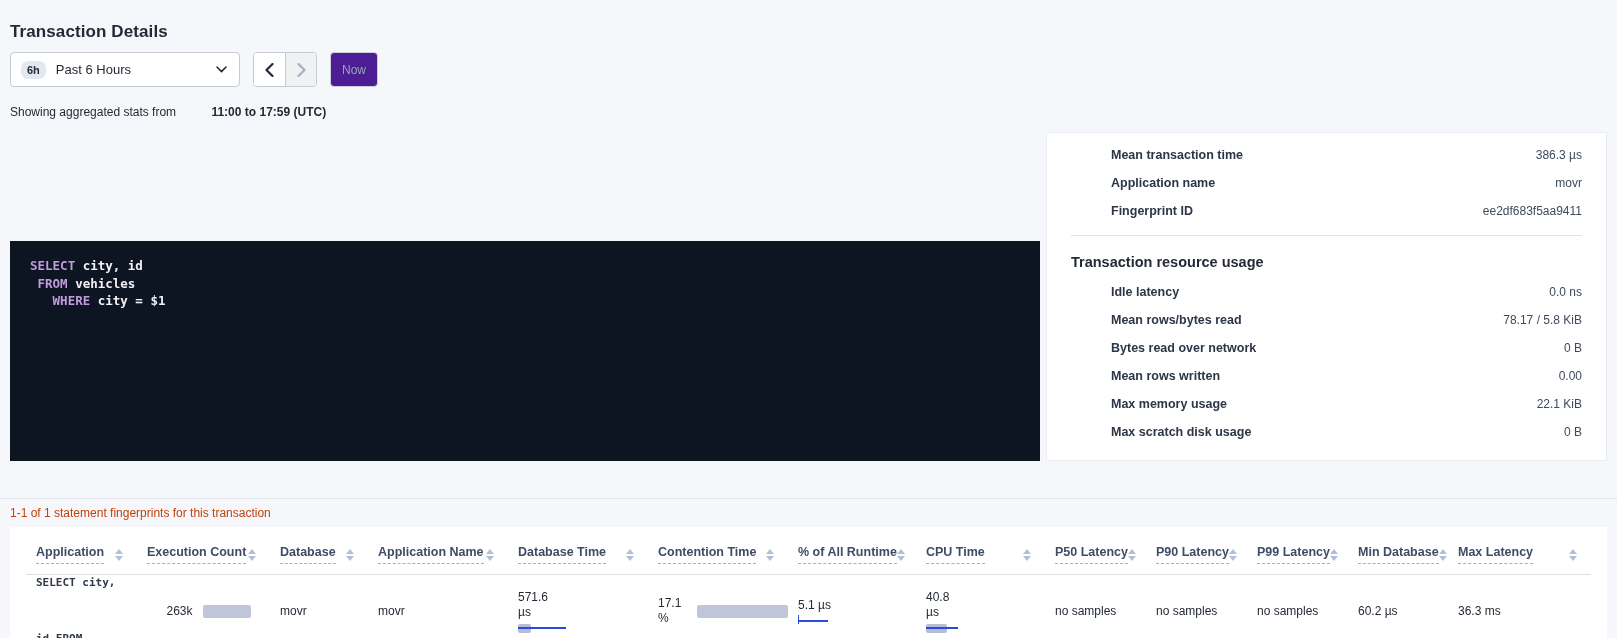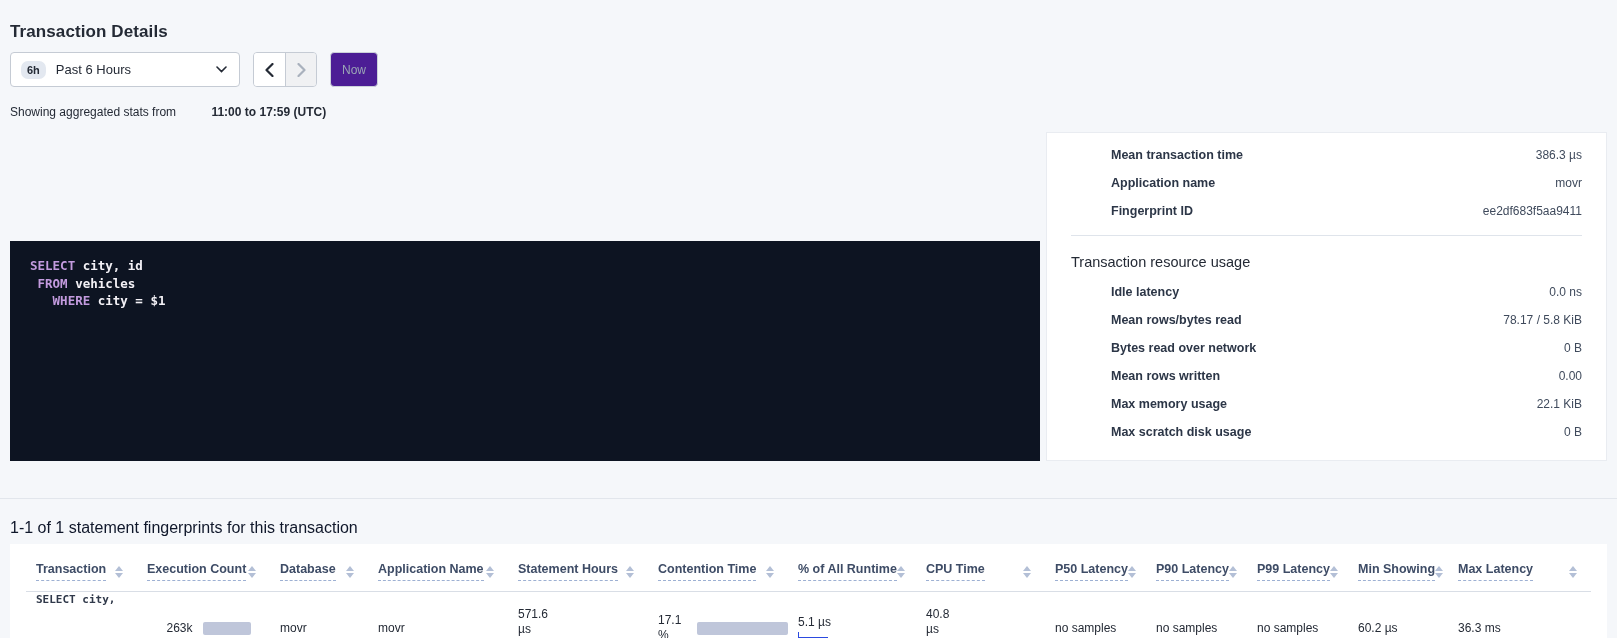--- a/index.html
+++ b/index.html
@@ -46,24 +46,24 @@
   .code-line { white-space:pre; }
   .kw { color:#c39bdf; }
 
   .details-card {
     flex:1; background:#fff; border:1px solid #e9ecf1; padding:8px 24px 14px; min-height:323px;
   }
   .kv-row { display:flex; justify-content:space-between; align-items:center; padding:7px 0; }
   .kv-label { font-size:12.5px; font-weight:700; color:#2c3647;margin-left:40px; }
   .kv-value { font-size:12px; color:#3f4a5c; text-align:right; }
   .card-divider { border:none; border-top:1px solid #dfe4eb; margin:10px 0 12px; }
-  .resource-heading { font-size:14.5px; font-weight:400; color:#242a35; margin:18px 0 8px; }
+  .resource-heading { font-size:14.5px; font-weight:700; color:#242a35; margin:18px 0 8px; }
 
   .page-divider { border:none; border-top:1px solid #e2e6ec; margin-top:37px; }
-  .fp-note { margin:20px 10px 0; font-size:16px; color:#0f172a; }
+  .fp-note { margin:7px 10px 0; font-size:12px; color:#c2410c; }
 
   .table-card { margin:7px 10px 0; background:#fff; height:146px; padding:0 16px; }
   .tgrid {
     display:grid;
     grid-template-columns:111px 133px 98px 140px 140px 140px 128px 129px 101px 101px 101px 100px 1fr;
   }
   .thead { padding-top:12px; border-bottom:1px solid #d9dee6; }
   .th { display:flex; align-items:center; padding:6px 0 10px 10px; cursor:pointer; }
   .th-label {
     font-size:12.5px; font-weight:700; color:#3e4c66;
@@ -178,21 +178,21 @@
   </div>
 </div>
 
 <hr class="page-divider">
 
 <div class="fp-note">1-1 of 1 statement fingerprints for this transaction</div>
 
 <div class="table-card">
   <div class="tgrid thead">
       <div class="th">
-        <span class="th-label">Transaction</span>
+        <span class="th-label">Application</span>
         <span class="sort">
           <i class="up"></i>
           <i class="dn"></i>
         </span>
       </div>
       <div class="th">
         <span class="th-label">Execution Count</span>
         <span class="sort">
           <i class="up"></i>
           <i class="dn"></i>
@@ -206,21 +206,21 @@
         </span>
       </div>
       <div class="th">
         <span class="th-label">Application Name</span>
         <span class="sort">
           <i class="up"></i>
           <i class="dn"></i>
         </span>
       </div>
       <div class="th">
-        <span class="th-label">Statement Hours</span>
+        <span class="th-label">Database Time</span>
         <span class="sort">
           <i class="up"></i>
           <i class="dn"></i>
         </span>
       </div>
       <div class="th">
         <span class="th-label">Contention Time</span>
         <span class="sort">
           <i class="up"></i>
           <i class="dn"></i>
@@ -255,21 +255,21 @@
         </span>
       </div>
       <div class="th">
         <span class="th-label">P99 Latency</span>
         <span class="sort">
           <i class="up"></i>
           <i class="dn"></i>
         </span>
       </div>
       <div class="th">
-        <span class="th-label">Min Showing</span>
+        <span class="th-label">Min Database</span>
         <span class="sort">
           <i class="up"></i>
           <i class="dn"></i>
         </span>
       </div>
       <div class="th">
         <span class="th-label">Max Latency</span>
         <span class="sort">
           <i class="up"></i>
           <i class="dn"></i>

